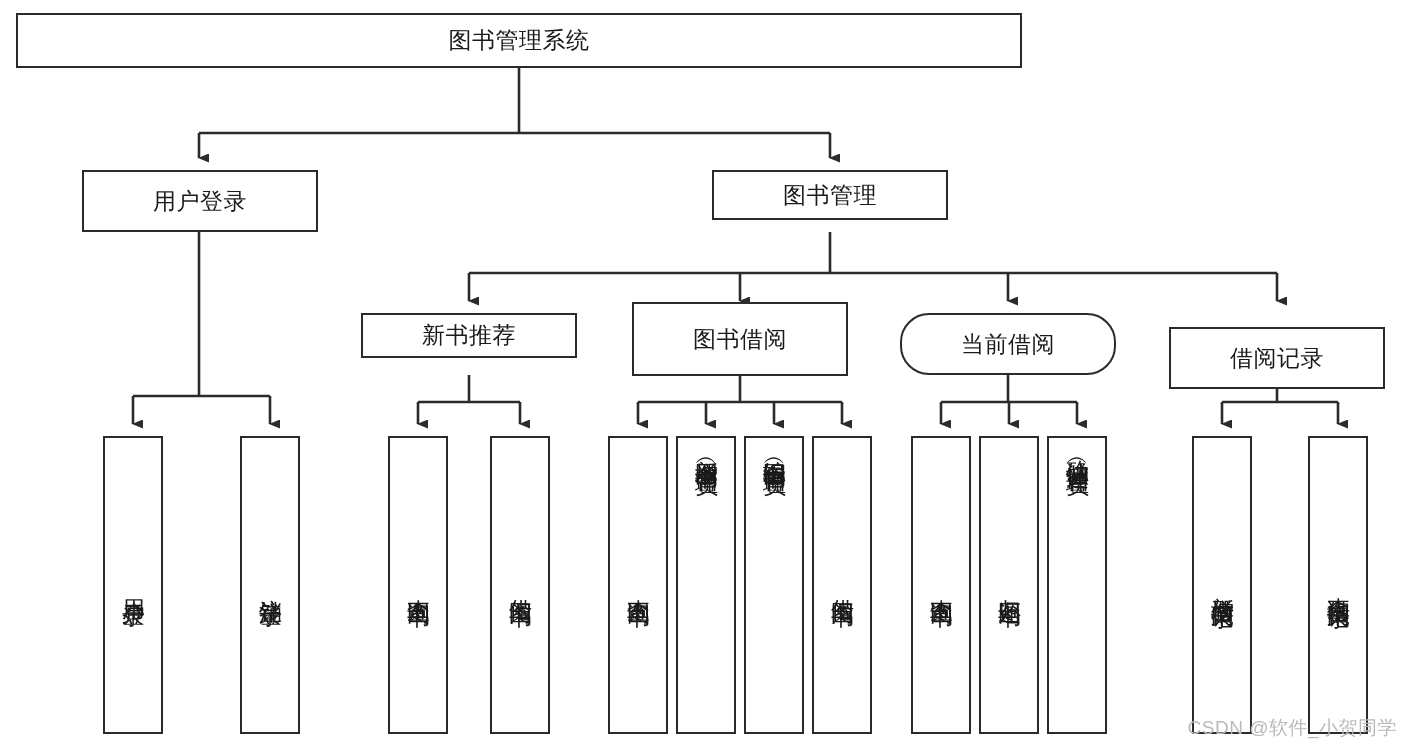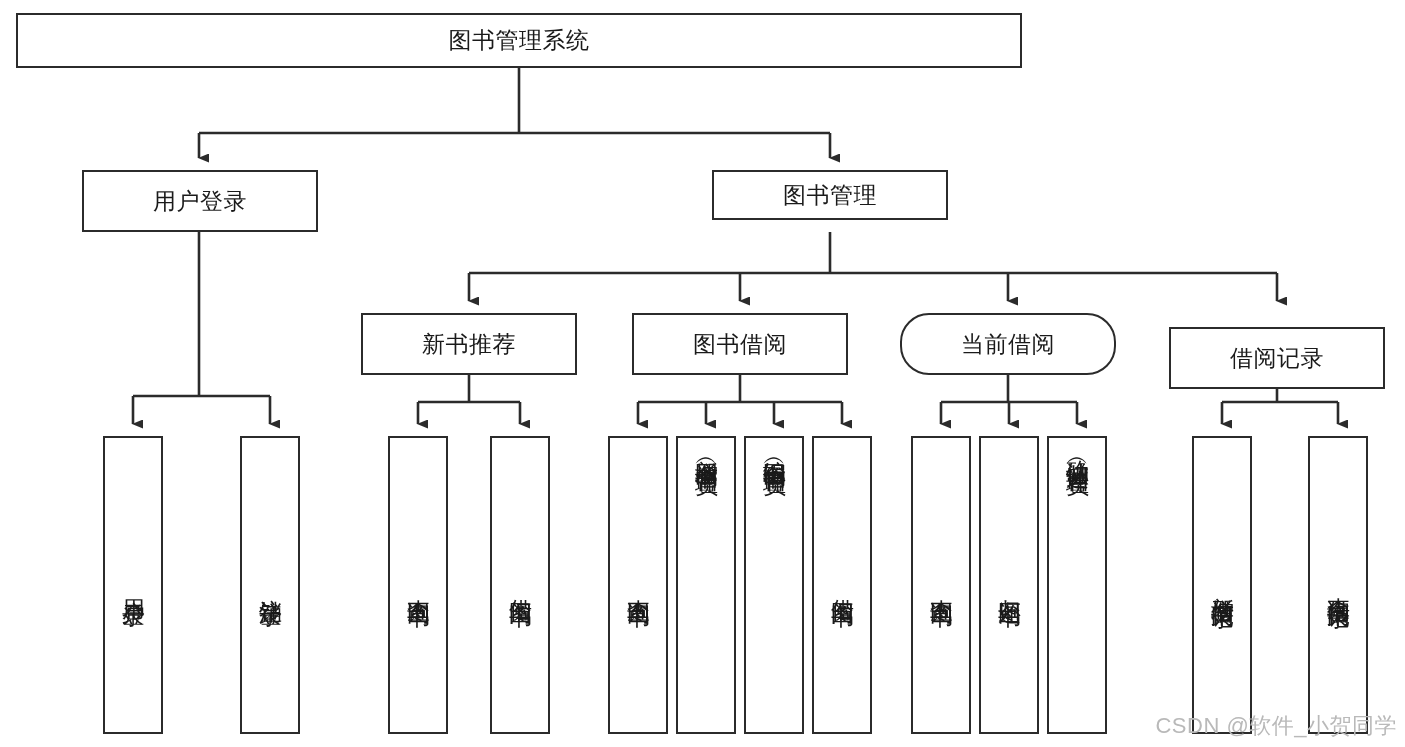--- a/index.html
+++ b/index.html
@@ -63,21 +63,21 @@
     max-height: 100%;
   }
   
   .node.v.tall {
     align-items: flex-start;
   }
   .watermark {
     position: absolute;
     right: 8px;
     bottom: 6px;
-    font-size: 22px;
+    font-size: 19px;
     color: #b9b9b9;
     white-space: nowrap;
     letter-spacing: 0.5px;
   }
 </style>
 </head>
 <body>
 
 <div id="canvas">
 
@@ -135,24 +135,24 @@
     <span class="label">图书管理系统</span>
   </div>
 
   <div class="node h" style="left:82px; top:170px; width:236px; height:62px;">
     <span class="label">用户登录</span>
   </div>
   <div class="node h" style="left:712px; top:170px; width:236px; height:50px;">
     <span class="label">图书管理</span>
   </div>
 
-  <div class="node h" style="left:361px; top:313px; width:216px; height:62px;">
+  <div class="node h" style="left:361px; top:313px; width:216px; height:45px;">
     <span class="label">新书推荐</span>
   </div>
-  <div class="node h" style="left:632px; top:313px; width:216px; height:62px;">
+  <div class="node h" style="left:632px; top:302px; width:216px; height:74px;">
     <span class="label">图书借阅</span>
   </div>
   <div class="node h" style="left:900px; top:313px; width:216px; height:62px;border-radius:29px;">
     <span class="label">当前借阅</span>
   </div>
   <div class="node h" style="left:1169px; top:327px; width:216px; height:62px;">
     <span class="label">借阅记录</span>
   </div>
 
   <div class="node v" style="left:103px; top:436px; width:60px; height:298px;">

